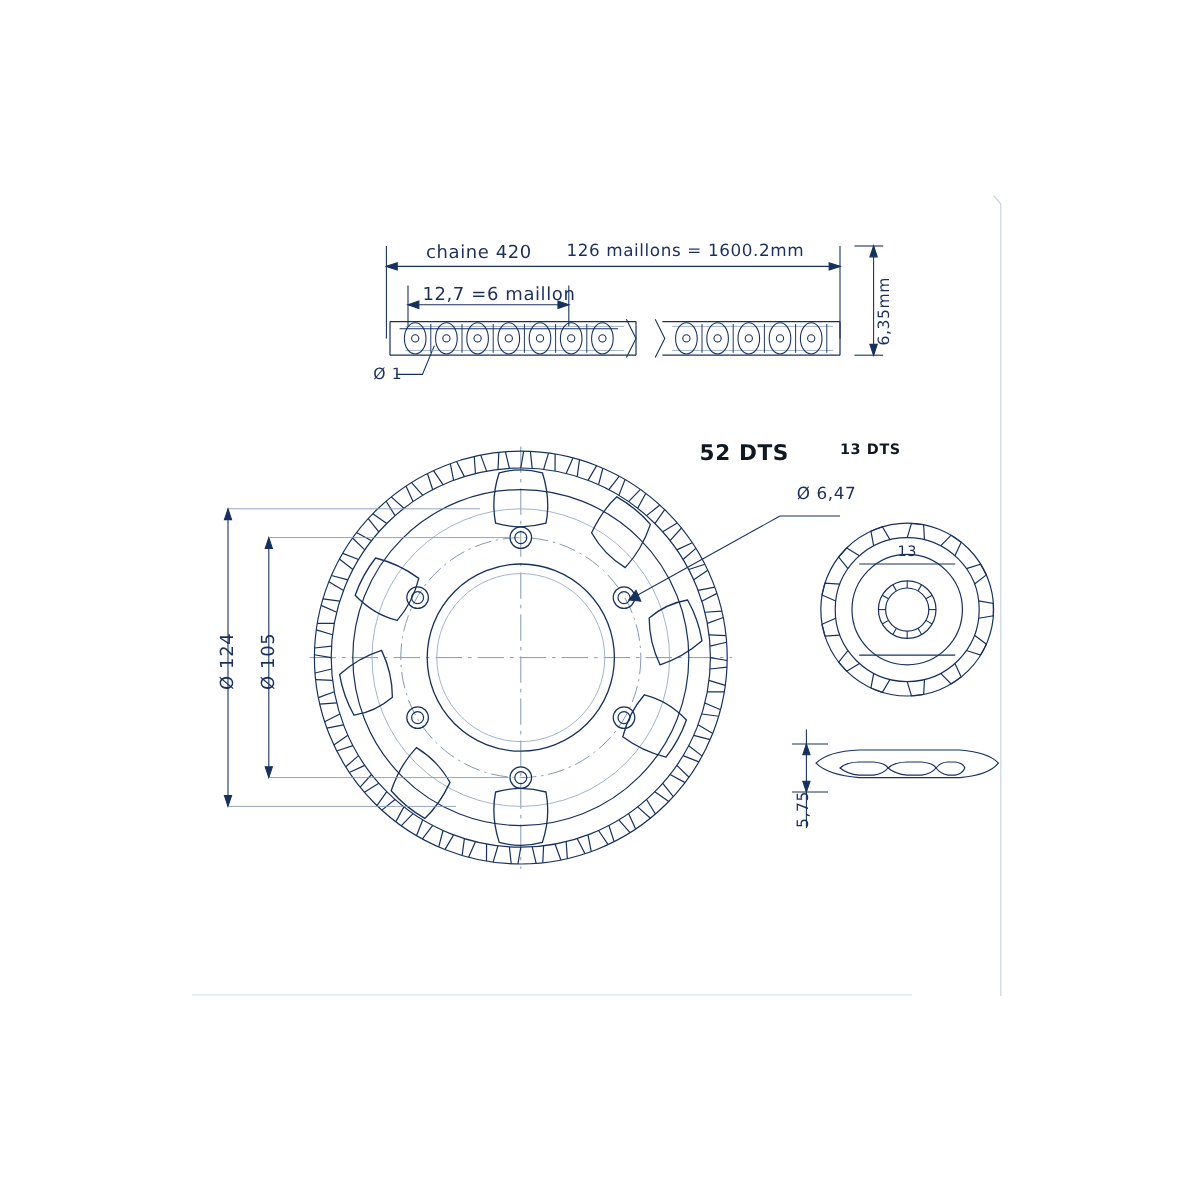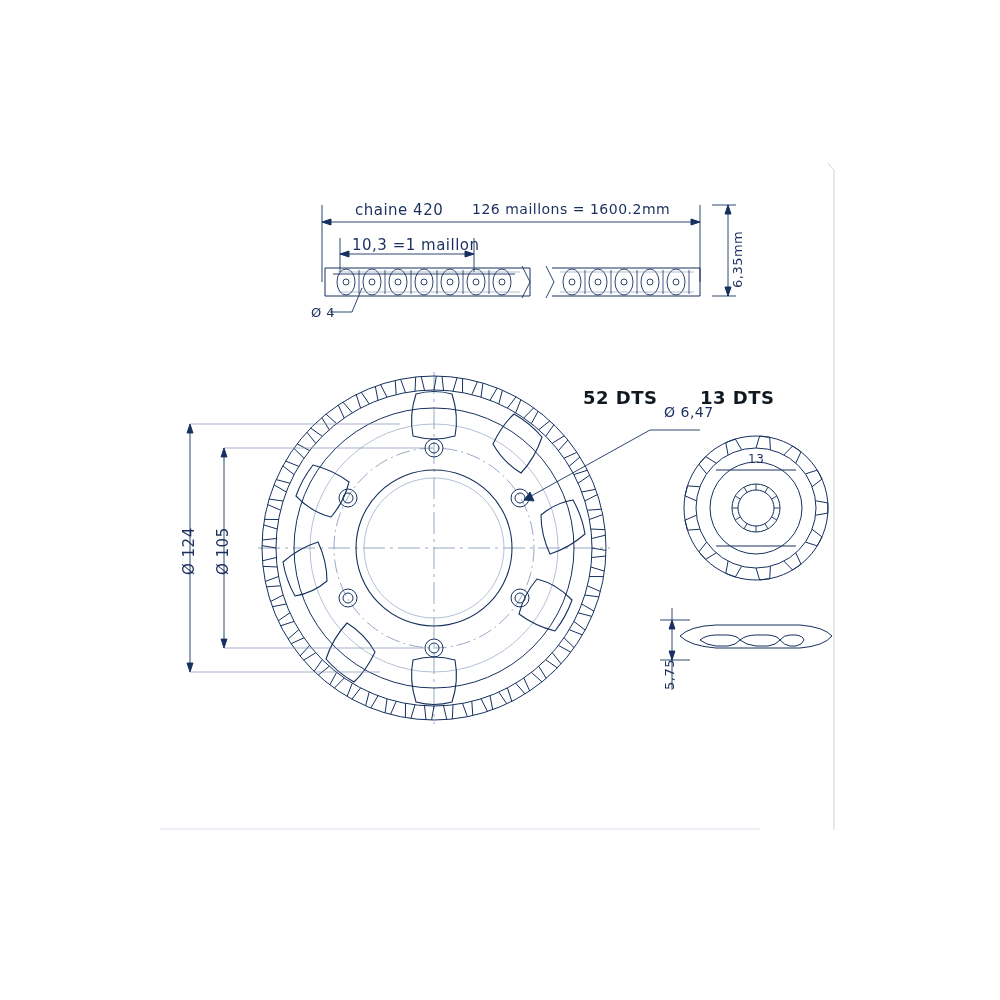--- a/index.html
+++ b/index.html
@@ -28,21 +28,20 @@
   }
   .lbl {
     position: absolute;
     color: #1b2f5e;
     font-family: "DejaVu Sans", sans-serif;
     white-space: nowrap;
     letter-spacing: 0.5px;
   }
   .lbl-dark {
     color: #101820;
-    margin-top: 20px;
   }
   .rot90 {
     transform: rotate(-90deg);
     transform-origin: left top;
   }
   .bold {
     font-weight: bold;
   }
 </style>
 </head>
@@ -341,29 +340,29 @@
         <path d="M672 620 l-3 9 l6 0 z" fill="#16315e"></path>
         <path d="M672 660 l-3 -9 l6 0 z" fill="#16315e"></path>
       </g>
     </g>
   </svg>
 
   <div class="lbl" style="left:355px; top:201px; font-size:15px;">chaine 420</div>
 
   <div class="lbl" style="left:472px; top:201px; font-size:14px;">126 maillons = 1600.2mm</div>
 
-  <div class="lbl" style="left:352px; top:236px; font-size:15px;">10,3 =1 maillon</div>
-
-  <div class="lbl" style="left:311px; top:305px; font-size:13px;">Ø 4</div>
+  <div class="lbl" style="left:352px; top:236px; font-size:15px;">12,7 =6 maillon</div>
+
+  <div class="lbl" style="left:311px; top:305px; font-size:13px;">Ø 1</div>
 
   <div class="lbl rot90" style="left:730px; top:288px; font-size:13px;">6,35mm</div>
 
   <div class="lbl lbl-dark bold" style="left:583px; top:367px; font-size:18px;">52 DTS</div>
 
-  <div class="lbl lbl-dark bold" style="left:700px; top:367px; font-size:18px;">13 DTS</div>
+  <div class="lbl lbl-dark bold" style="left:700px; top:367px; font-size:12px;">13 DTS</div>
 
   <div class="lbl" style="left:664px; top:404px; font-size:14px;">Ø 6,47</div>
 
   <div class="lbl rot90" style="left:180px; top:575px; font-size:15px;">Ø 124</div>
 
   <div class="lbl rot90" style="left:214px; top:575px; font-size:15px;">Ø 105</div>
 
   <div class="lbl" style="left:748px; top:452px; font-size:12px;">13</div>
 
   <div class="lbl rot90" style="left:662px; top:690px; font-size:13px;">5,75</div>

